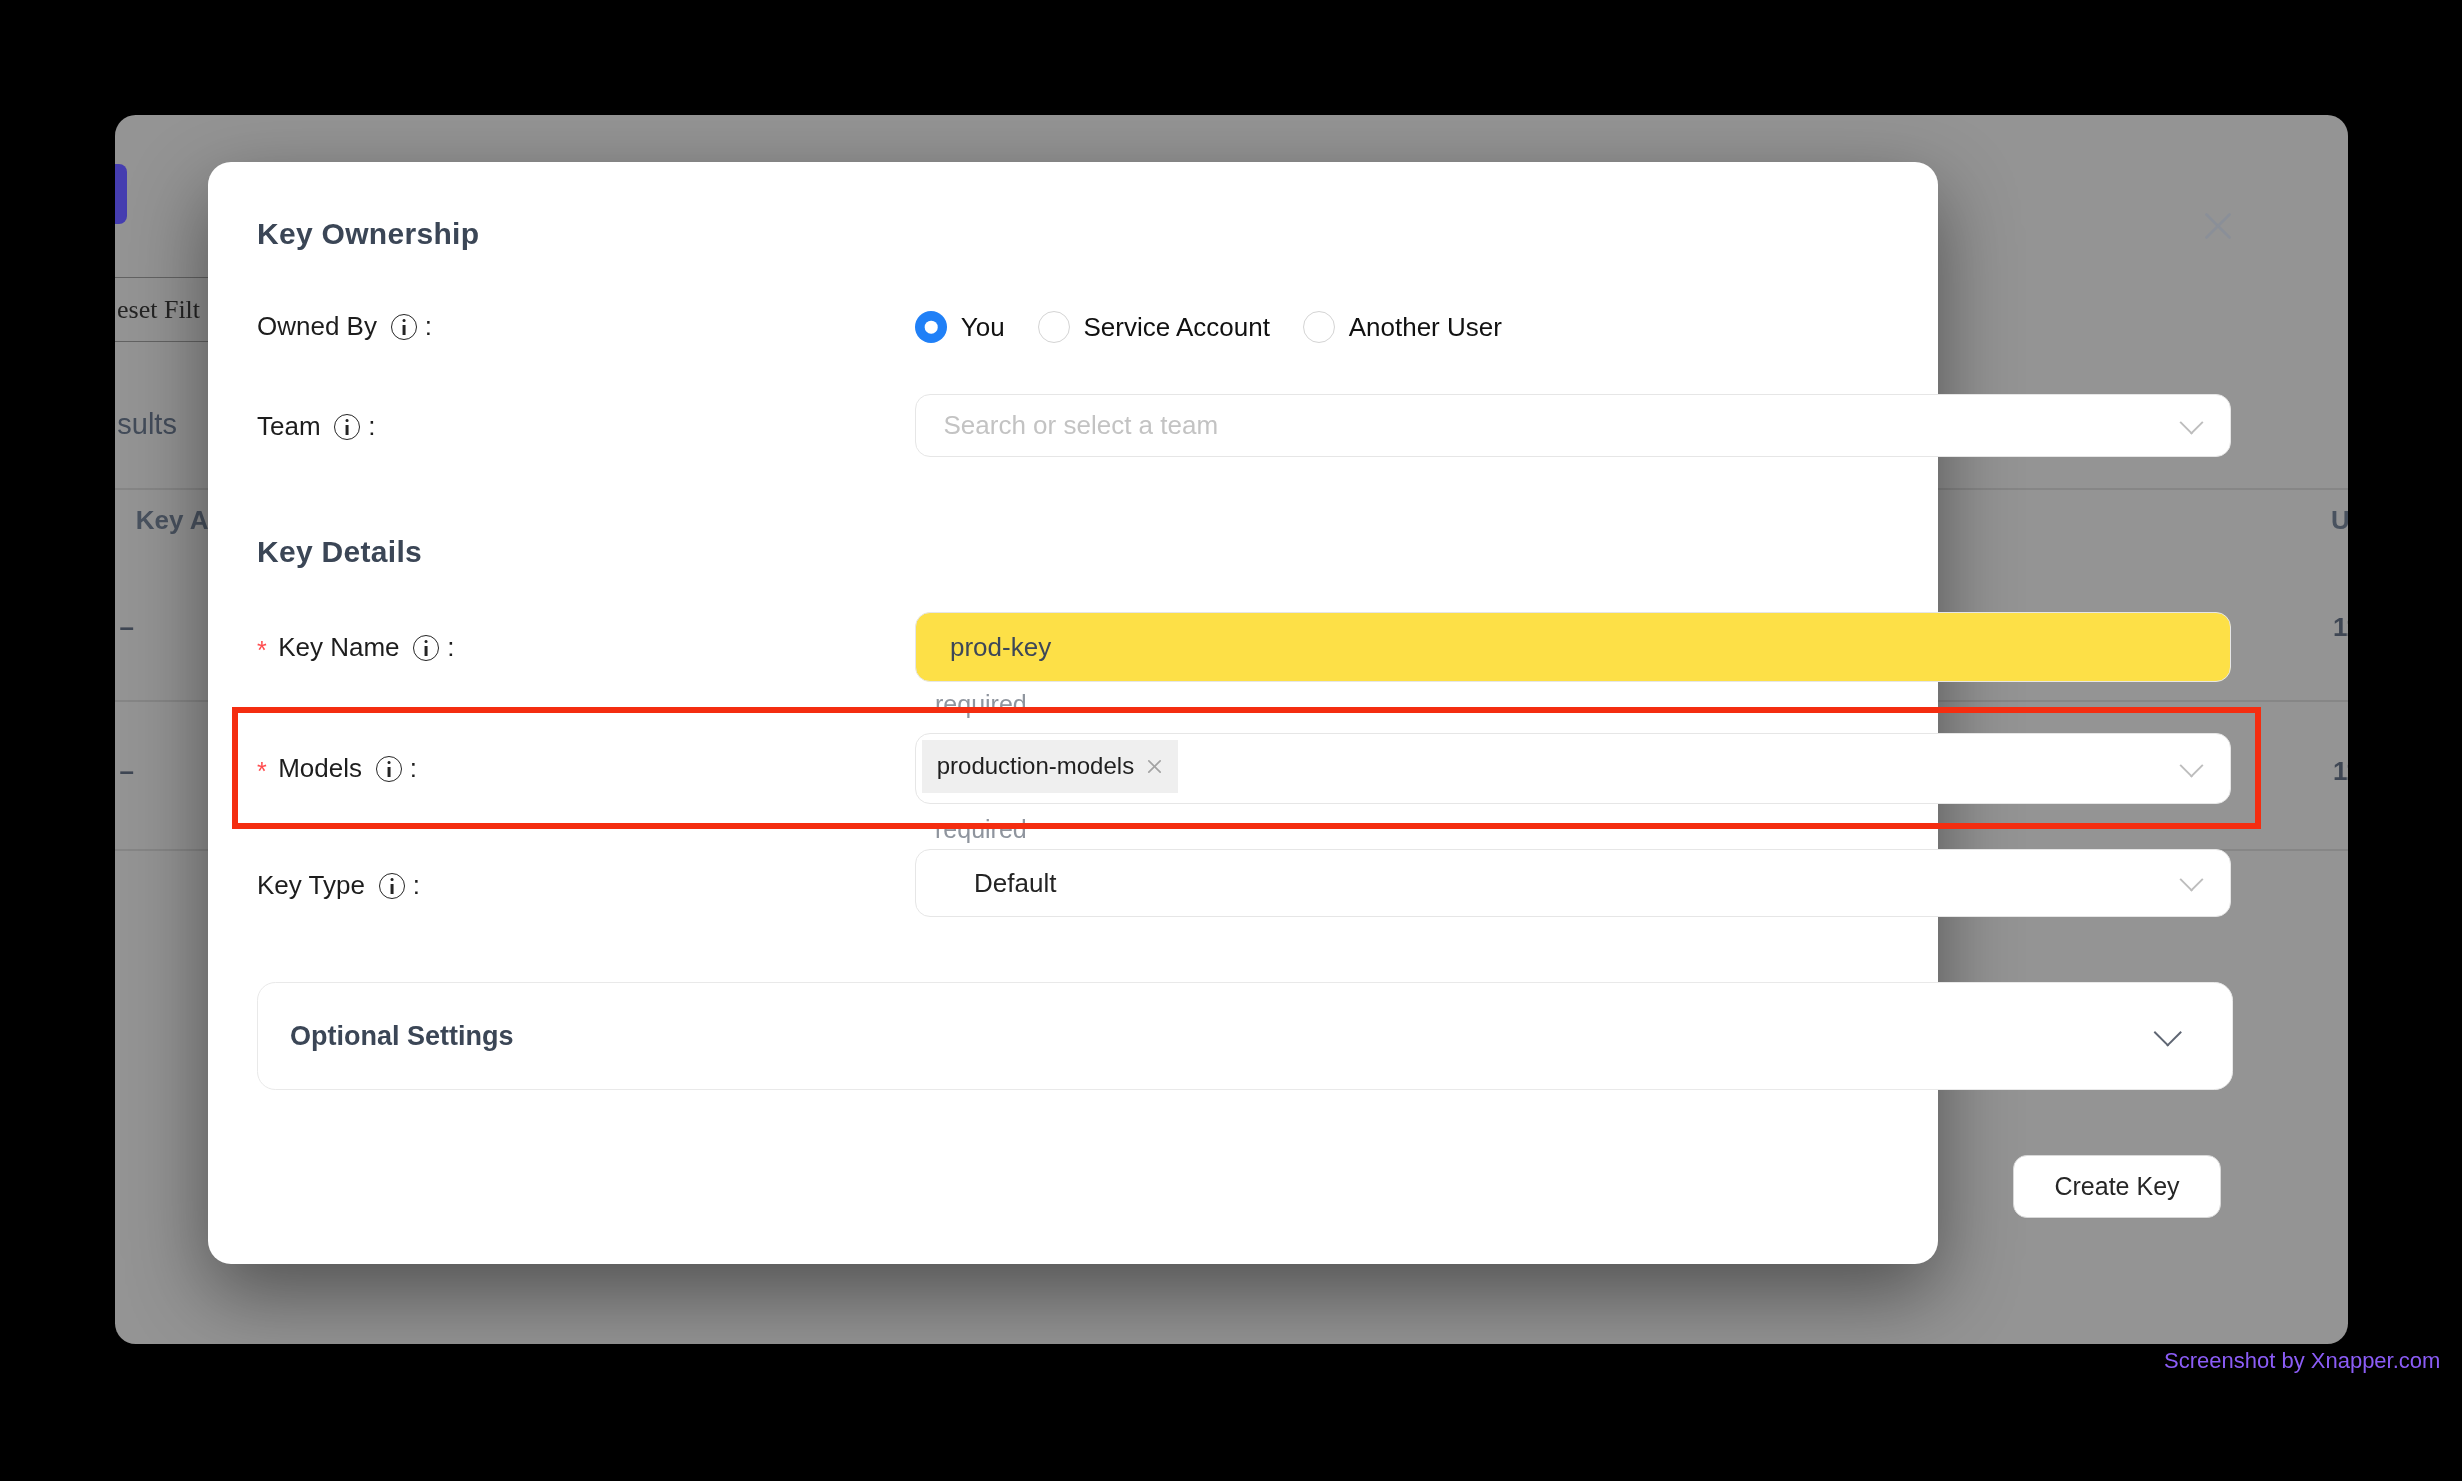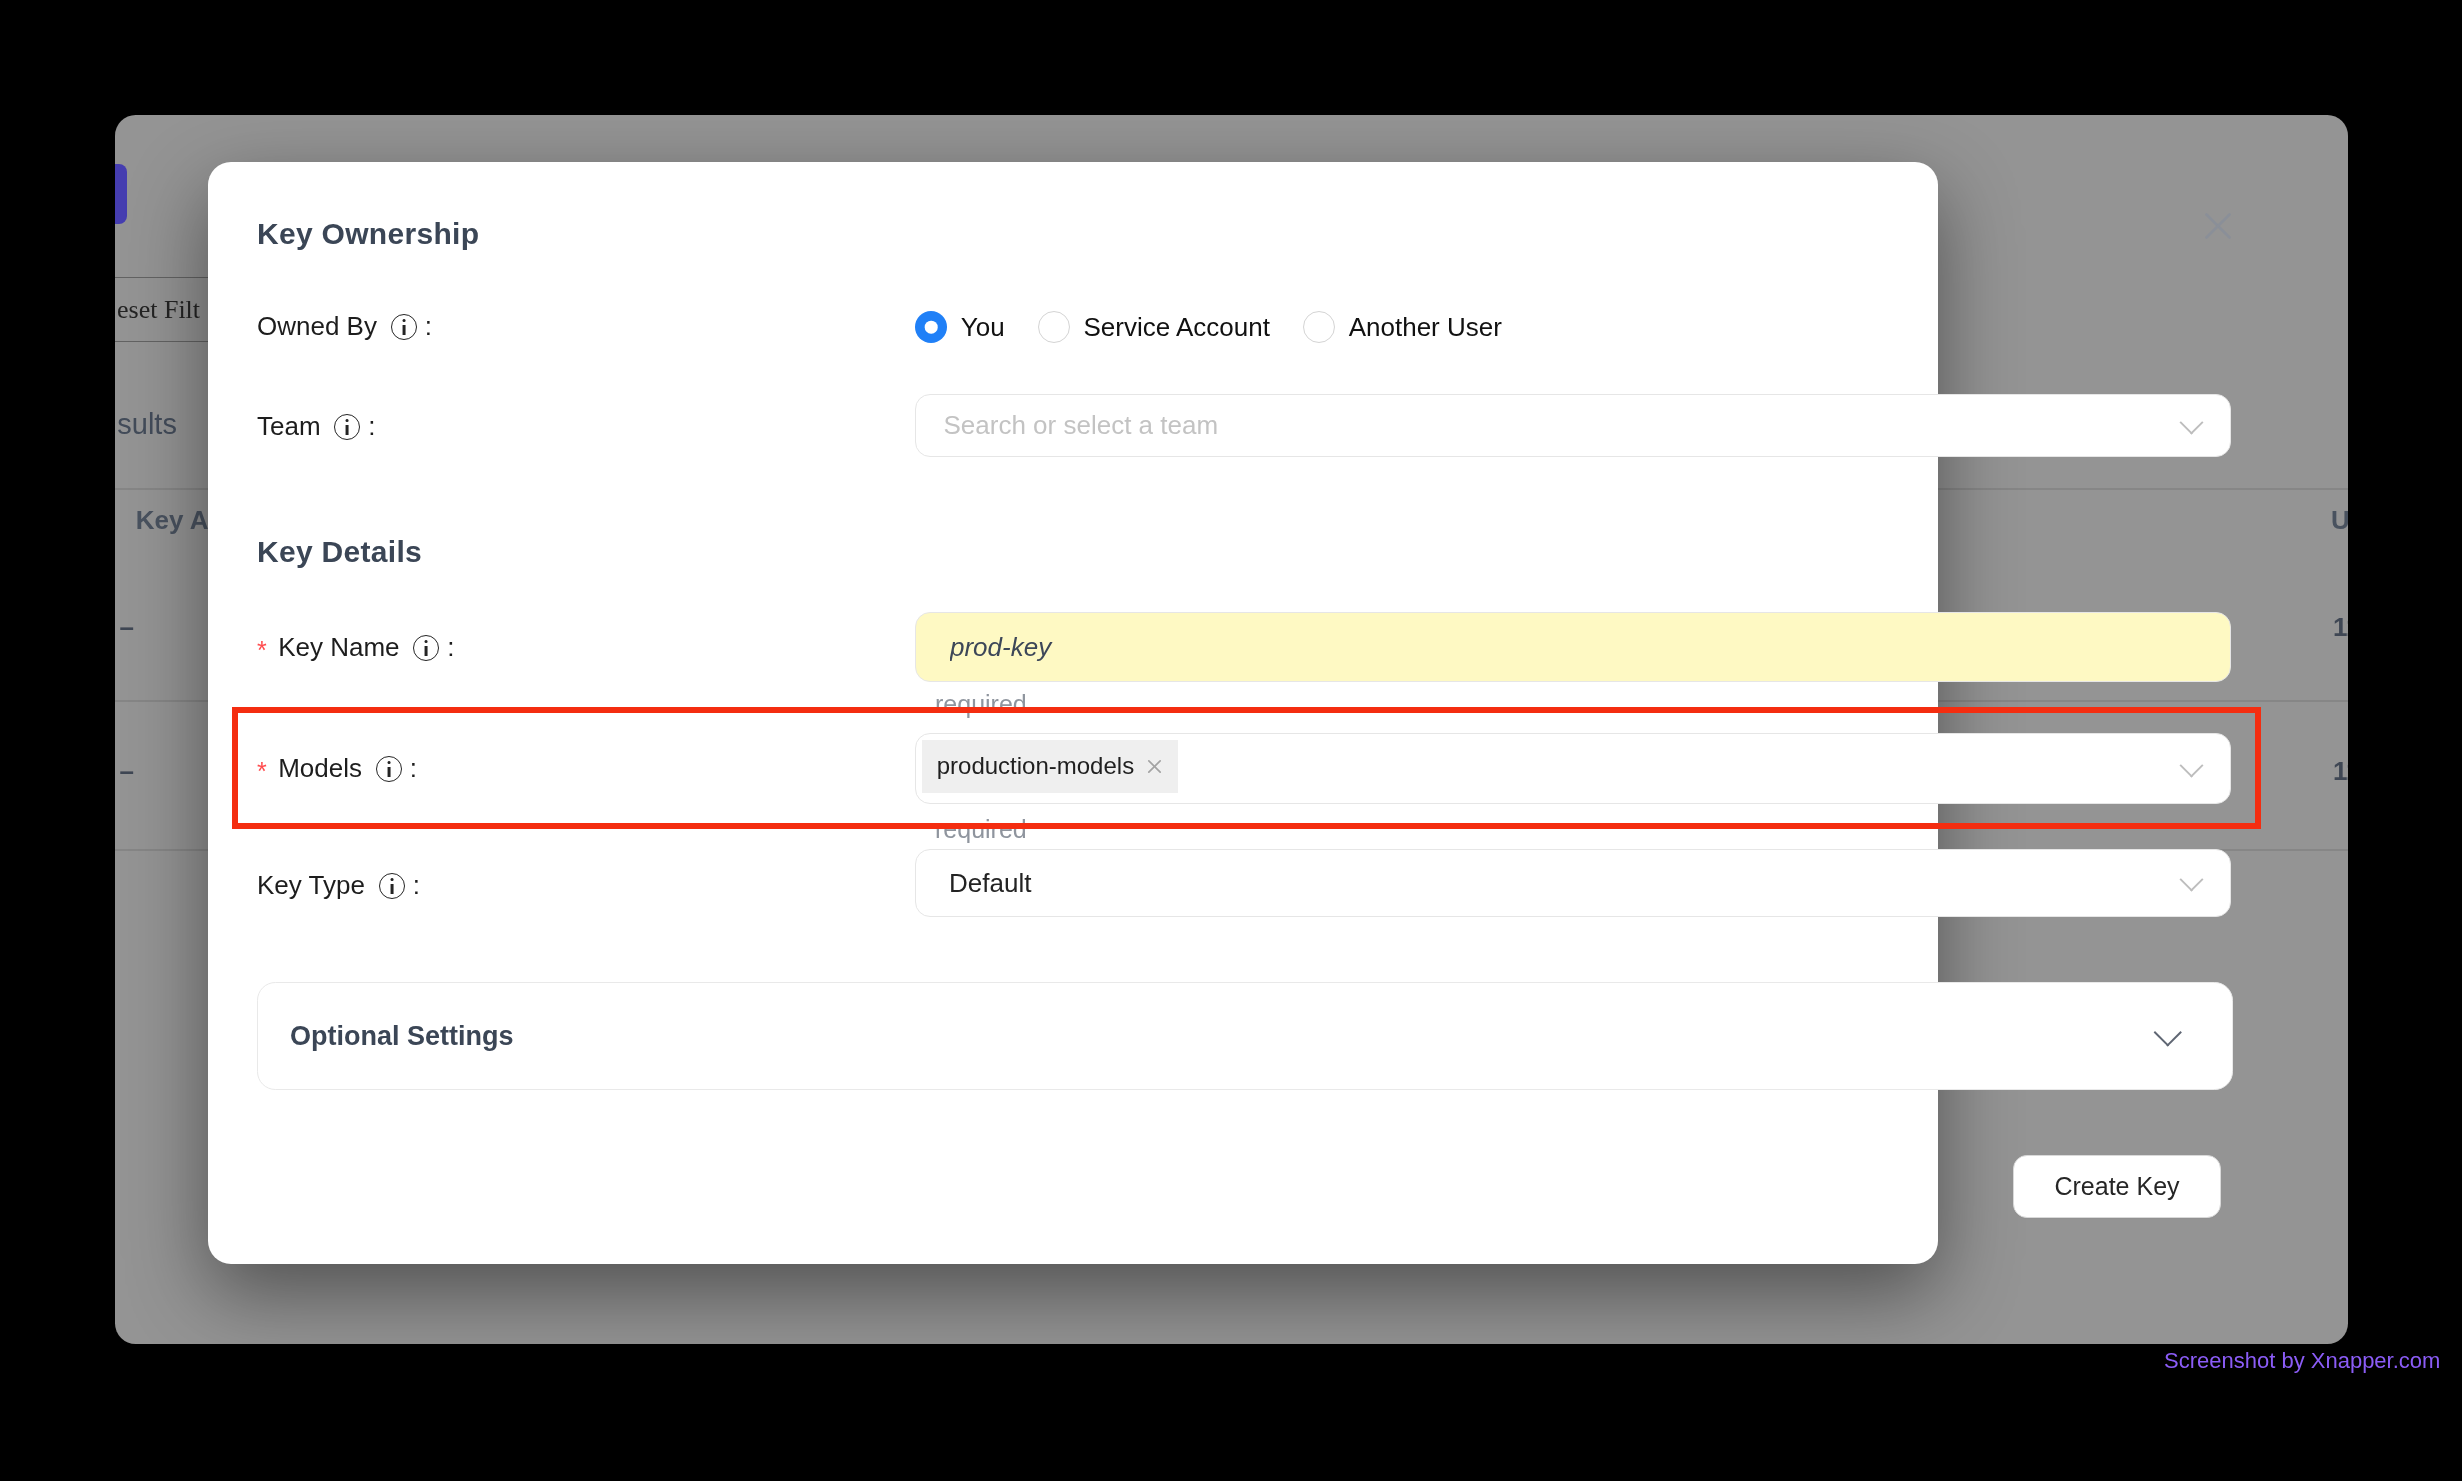--- a/index.html
+++ b/index.html
@@ -78,33 +78,33 @@
   .radio-label { font-size:26px; color:#111; white-space:nowrap; }
 
   
   .select-box {
     position:absolute; left:707px; width:1316px; background:#fff;
     border:1.7px solid #e6e6e6; border-radius:15px;
     display:flex; align-items:center;
   }
   .sel-team { top:232px; height:63px; }
   .sel-models { top:571px; height:71px; }
-  .sel-keytype { top:687px; height:68px; }
+  .sel-keytype { top:687px; height:68px;padding-left:25px; }
   .placeholder { margin-left:27.5px; font-size:26px; color:#c3c3c3; }
   .sel-value { margin-left:33px; font-size:26px; color:#232323; }
   .chevron {
     position:absolute; right:30px; top:50%; width:17px; height:17px;
     border-right:2px solid #bdbdbd; border-bottom:2px solid #bdbdbd;
     transform:translateY(-70%) rotate(45deg);
   }
   .text-input {
     position:absolute; left:707px; top:450px; width:1316px; height:70px;
-    border:1.7px solid #e6e6e6; border-radius:15px; background:#fef9c3;
+    border:1.7px solid #e6e6e6; border-radius:15px; background:#fde047;
     font-family:"Liberation Sans", sans-serif;
-    font-size:26px; color:#3d4758; padding-left:34px; outline:none;font-style:italic;
+    font-size:26px; color:#3d4758; padding-left:34px; outline:none;
   }
   .required-hint { position:absolute; left:727px; font-size:25px; color:#8f959e; }
   .req1 { top:528px; }
   .req2 { top:653px; }
 
   
   .model-tag {
     position:absolute; left:5.7px; top:5.7px; height:53px; padding:0 15px;
     background:#efefef; border-radius:0;
     display:flex; align-items:center; gap:11.5px;text-align:right;

